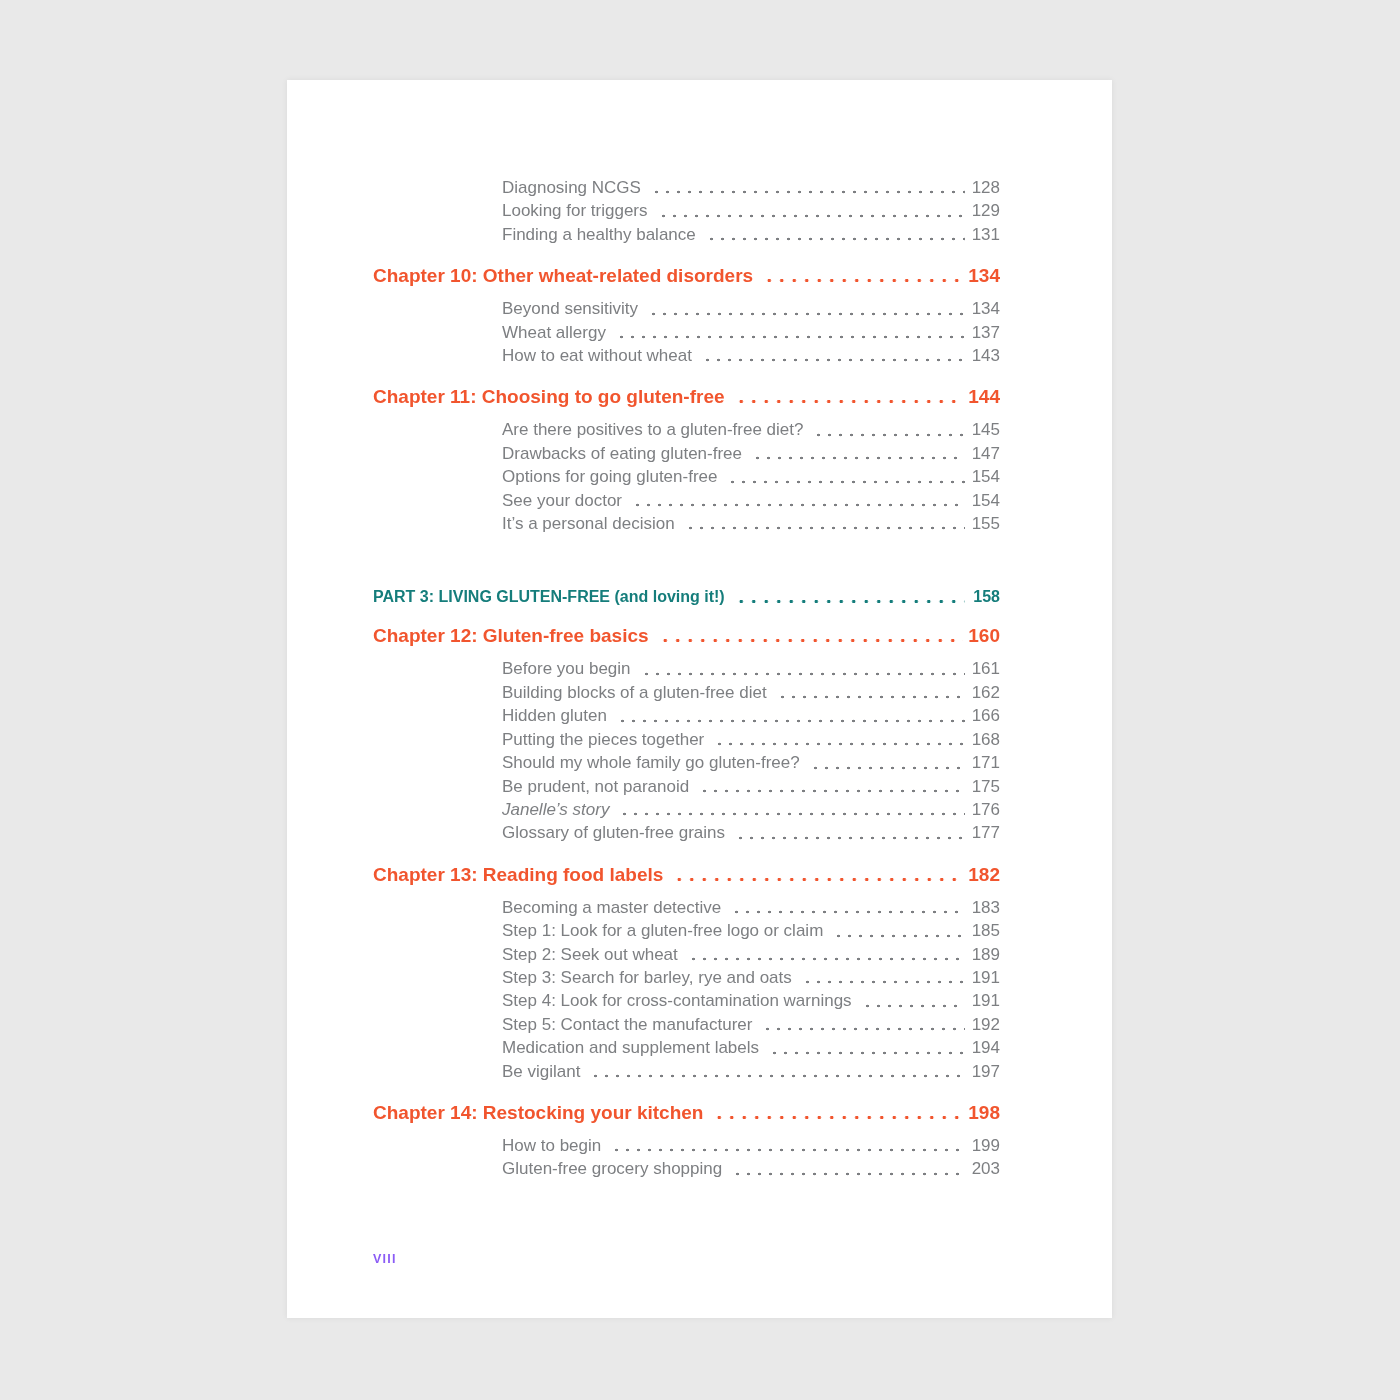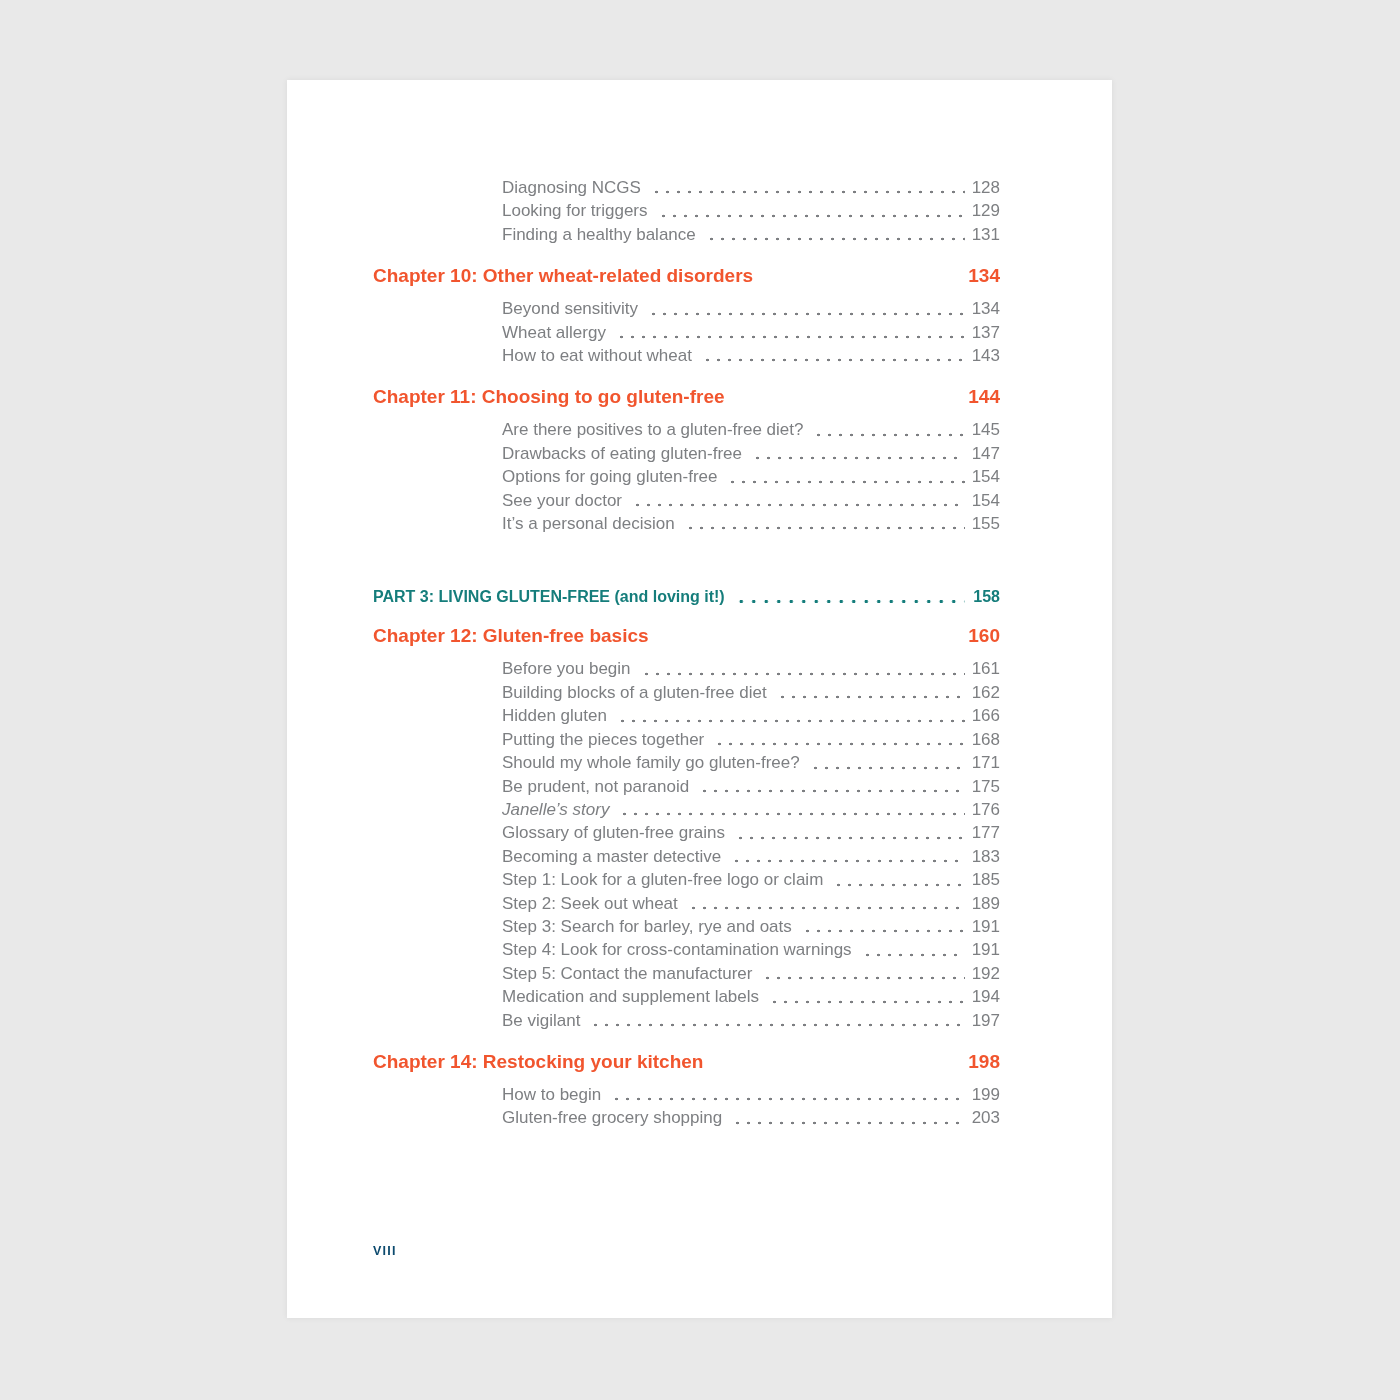--- a/index.html
+++ b/index.html
@@ -41,21 +41,20 @@
     padding-left: 129px;
   }
   .row-entry.italic .label { font-style: italic; }
   .row-chapter {
     color: #f1552e;
     font-weight: bold;
     font-size: 19px;
     line-height: 24px;
     margin-top: 18px;
     margin-bottom: 9px;
-    align-items: flex-end;
   }
   .row-part {
     color: #157d7b;
     font-weight: bold;
     font-size: 16px;
     line-height: 24px;
     margin-top: 50px;
     margin-bottom: 0;
   }
   .row-part + .row-chapter { margin-top: 15px; }
@@ -75,22 +74,22 @@
     background-position: 2px calc(100% - 5px);
   }
   .pagenum {
     white-space: nowrap;
     text-align: right;
     min-width: 30px;
   }
   .footer {
     position: absolute;
     left: 86px;
-    bottom: 60px;
-    color: #0c4a6e;
+    bottom: 52px;
+    color: #8b5cf6;
     font-size: 12.5px;
     font-weight: bold;
     letter-spacing: 1.2px;
   }
 </style>
 </head>
 <body>
 
 <div class="canvas">
   <div class="page">
@@ -203,20 +202,25 @@
         <div class="row row-entry italic">
     <span class="label">Janelle’s story</span>
     <span class="leader"></span>
     <span class="pagenum">176</span>
   </div>
         <div class="row row-entry">
     <span class="label">Glossary of gluten-free grains</span>
     <span class="leader"></span>
     <span class="pagenum">177</span>
   </div>
+        <div class="row row-chapter">
+    <span class="label">Chapter 13: Reading food labels</span>
+    <span class="leader"></span>
+    <span class="pagenum">182</span>
+  </div>
         <div class="row row-entry">
     <span class="label">Becoming a master detective</span>
     <span class="leader"></span>
     <span class="pagenum">183</span>
   </div>
         <div class="row row-entry">
     <span class="label">Step 1: Look for a gluten-free logo or claim</span>
     <span class="leader"></span>
     <span class="pagenum">185</span>
   </div>

